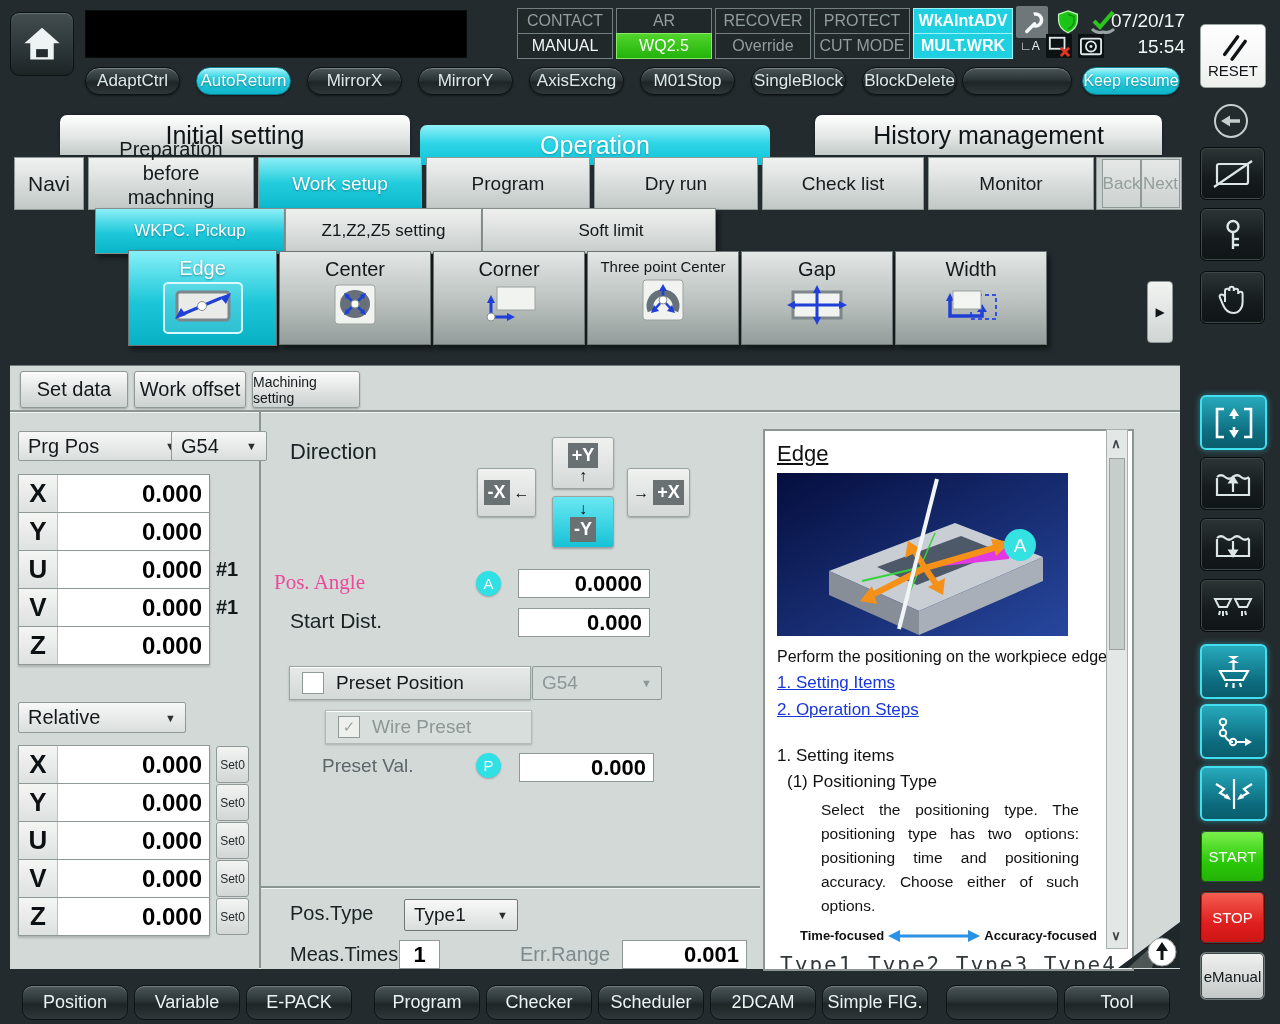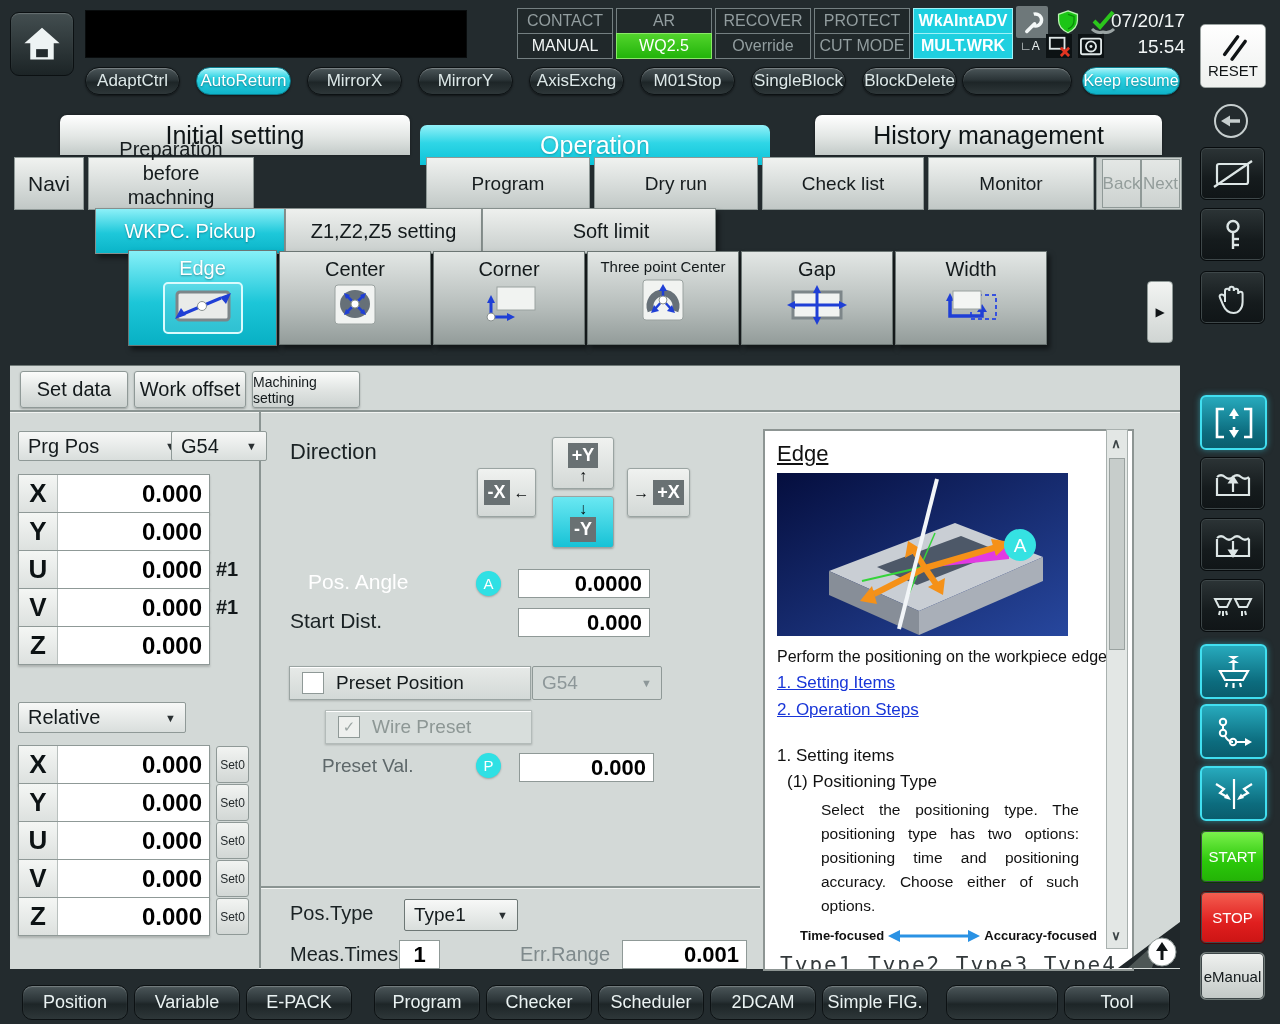--- a/index.html
+++ b/index.html
@@ -21,21 +21,21 @@
   
   .tab{border-radius:7px 7px 0 0;font-size:25px;color:#0e1416;}
   .tab.light{background:linear-gradient(#ffffff,#e2e6e4 55%,#c3cac8);box-shadow:0 0 3px rgba(0,0,0,.4);}
   .tab.cyan{background:linear-gradient(#93f1f8,#2fd6e6 45%,#0cc2d8);color:#fff;text-shadow:0 1px 2px rgba(0,80,90,.4);}
   
   .ntab{background:linear-gradient(#f0f2f0,#d6dbd9 55%,#c1c8c6);border:1px solid #8f9997;color:#161c1e;
         font-size:19px;text-align:center;}
   .ntab.cyan{background:linear-gradient(#8aeef6,#22ccdc 50%,#0bb8cc);color:#fff;text-shadow:0 1px 2px rgba(0,70,80,.5);}
   .ntab.gray{color:#939d9b;font-size:17px;background:linear-gradient(#e4e7e5,#ccd2d0);}
   
-  .stab{font-size:20px;color:#13191b;background:linear-gradient(#eef0ee,#c8cecc);border:1px solid #868f8d;
+  .stab{font-size:17px;color:#13191b;background:linear-gradient(#eef0ee,#c8cecc);border:1px solid #868f8d;
         box-shadow:3px 4px 5px rgba(0,0,0,.45);}
   .stab.cyan{background:linear-gradient(#8df0f8,#1ec8da 55%,#0ab4c8);color:#fff;text-shadow:0 1px 2px rgba(0,70,80,.5);}
   
   .mode{background:linear-gradient(#e3e7e5,#b6bdbb 60%,#939c9a);border:1px solid #6c7674;
         box-shadow:3px 4px 5px rgba(0,0,0,.5);display:flex;flex-direction:column;align-items:center;}
   .mode .ml{font-size:20px;color:#13191b;margin-top:6px;}
   .mode.cyan{background:linear-gradient(#86f0f8,#1cc6d8 55%,#08b0c4);}
   .mode.cyan .ml{color:#fff;text-shadow:0 1px 2px rgba(0,70,80,.5);}
   .icoplate{border:2px solid #dafbfd;border-radius:5px;background:rgba(255,255,255,.14);margin-top:2px;padding:0 6px;}
   
@@ -209,20 +209,23 @@
       <span>History management</span>
     </div>
 
   <div class="abs" style="left:1096px;top:157px;width:84px;height:51px;background:#c9cfcd;border:1px solid #8f9997;"></div>
   <div class="abs ntab fx" style="left:14px;top:157px;width:68px;height:51px;font-size:21px;">
       <span>Navi</span>
     </div>
   <div class="abs ntab fx" style="left:88px;top:157px;width:164px;height:51px;font-size:20px;line-height:1.2;align-items:flex-end;">
       <span style="width:120px;">Preparation before machning</span>
     </div>
+  <div class="abs ntab cyan fx" style="left:258px;top:157px;width:162px;height:51px;">
+      <span>Work setup</span>
+    </div>
   <div class="abs ntab fx" style="left:426px;top:157px;width:162px;height:51px;">
       <span>Program</span>
     </div>
   <div class="abs ntab fx" style="left:594px;top:157px;width:162px;height:51px;">
       <span>Dry run</span>
     </div>
   <div class="abs ntab fx" style="left:762px;top:157px;width:160px;height:51px;">
       <span>Check list</span>
     </div>
   <div class="abs ntab fx" style="left:928px;top:157px;width:164px;height:51px;">
@@ -425,21 +428,21 @@
   </div>
   <div class="abs dirbtn fx" style="left:627px;top:468px;width:61px;height:47px;gap:4px;">
     <span style="font-size:16px;font-weight:bold;color:#0b0f11;">→</span>
     <span class="axbadge">+X</span>
   </div>
   <div class="abs dirbtn cyan" style="left:552px;top:496px;width:60px;height:50px;display:flex;flex-direction:column;align-items:center;justify-content:center;gap:1px;">
     <span style="font-size:16px;font-weight:bold;color:#0b0f11;line-height:14px;">↓</span>
     <span class="axbadge">-Y</span>
   </div>
 
-  <div class="abs" style="left:308px;top:570px;font-size:21px;color:#ffffff;"><span>Pos. Angle</span></div>
+  <div class="abs" style="left:274px;top:570px;font-size:21px;color:#ec4899;font-family:Liberation Serif, serif;"><span>Pos. Angle</span></div>
   <div class="abs cbadge" style="left:476px;top:571px;width:25px;height:25px;">
       <span>A</span>
     </div>
   <div class="abs field" style="left:518px;top:569px;width:123px;height:27px;">
       <span>0.0000</span>
     </div>
 
   <div class="abs" style="left:290px;top:609px;font-size:21px;color:#1a2224;"><span>Start Dist.</span></div>
   <div class="abs field" style="left:518px;top:608px;width:123px;height:27px;">
       <span>0.000</span>

